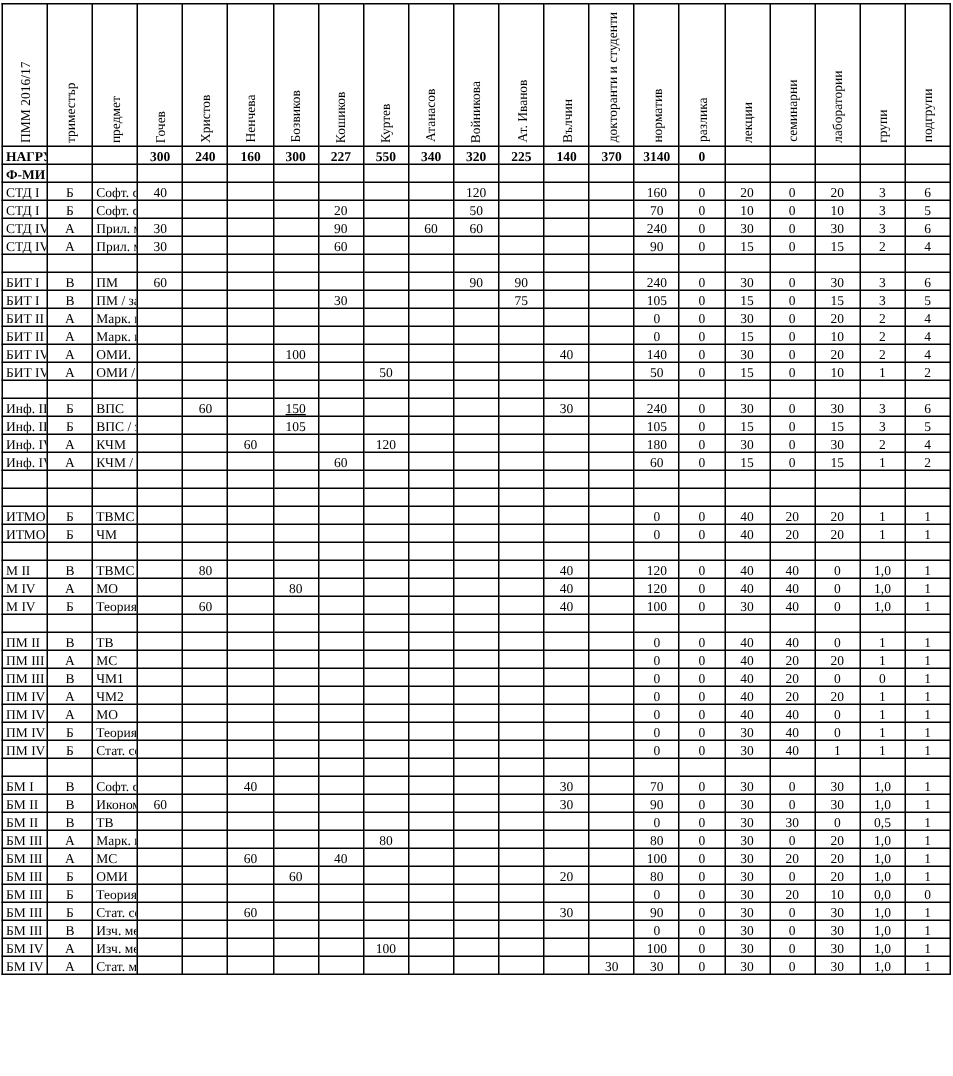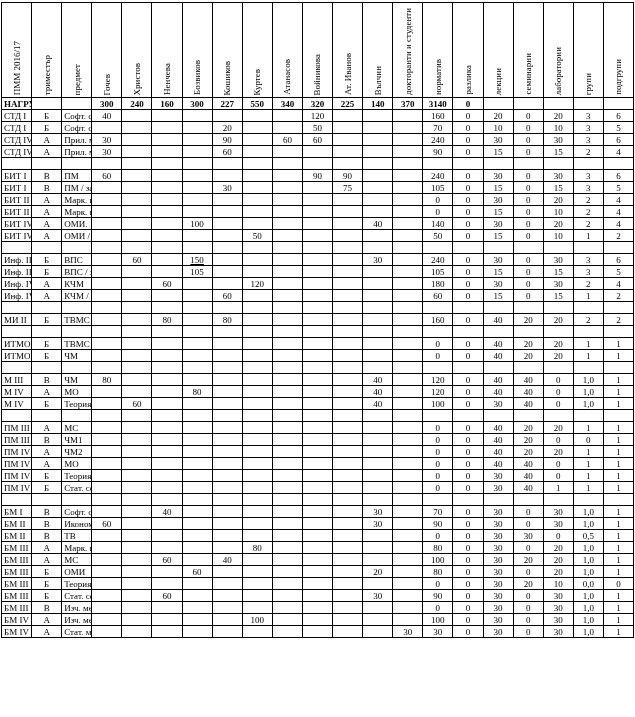--- a/index.html
+++ b/index.html
@@ -138,20 +138,43 @@
         <td class="c b" style="width: 22px;">370</td>
         <td class="c b" style="width: 26px;">3140</td>
         <td class="c b" style="width: 24px;">0</td>
         <td class="c b" style="width: 24px;"></td>
         <td class="c b" style="width: 24px;"></td>
         <td class="c b" style="width: 24px;"></td>
         <td class="c b" style="width: 18px;"></td>
         <td class="c b" style="width: 18px;"></td>
       </tr>
       <tr>
+        <td class="l b" style="width: 48px;">Ф-МИ</td>
+        <td class="c b" style="width: 20px;"></td>
+        <td class="l b" style="width: 150px;"></td>
+        <td class="c b" style="width: 20px;"></td>
+        <td class="c b" style="width: 20px;"></td>
+        <td class="c b" style="width: 20px;"></td>
+        <td class="c b" style="width: 20px;"></td>
+        <td class="c b" style="width: 20px;"></td>
+        <td class="c b" style="width: 20px;"></td>
+        <td class="c b" style="width: 20px;"></td>
+        <td class="c b" style="width: 20px;"></td>
+        <td class="c b" style="width: 20px;"></td>
+        <td class="c b" style="width: 20px;"></td>
+        <td class="c b" style="width: 22px;"></td>
+        <td class="c b" style="width: 26px;"></td>
+        <td class="c b" style="width: 24px;"></td>
+        <td class="c b" style="width: 24px;"></td>
+        <td class="c b" style="width: 24px;"></td>
+        <td class="c b" style="width: 24px;"></td>
+        <td class="c b" style="width: 18px;"></td>
+        <td class="c b" style="width: 18px;"></td>
+      </tr>
+      <tr>
         <td class="l" style="width: 48px;">СТД I</td>
         <td class="c" style="width: 20px;">Б</td>
         <td class="l" style="width: 150px;">Софт. системи</td>
         <td class="c" style="width: 20px;">40</td>
         <td class="c" style="width: 20px;"></td>
         <td class="c" style="width: 20px;"></td>
         <td class="c" style="width: 20px;"></td>
         <td class="c" style="width: 20px;"></td>
         <td class="c" style="width: 20px;"></td>
         <td class="c" style="width: 20px;"></td>
@@ -528,43 +551,20 @@
         <td class="c" style="width: 20px;"></td>
         <td class="c" style="width: 22px;"></td>
         <td class="c" style="width: 26px;"></td>
         <td class="c" style="width: 24px;"></td>
         <td class="c" style="width: 24px;"></td>
         <td class="c" style="width: 24px;"></td>
         <td class="c" style="width: 24px;"></td>
         <td class="c" style="width: 18px;"></td>
         <td class="c" style="width: 18px;"></td>
       </tr>
-      <tr>
-        <td class="l" style="width: 48px;">МИ II</td>
-        <td class="c" style="width: 20px;">Б</td>
-        <td class="l" style="width: 150px;">ТВМС</td>
-        <td class="c" style="width: 20px;"></td>
-        <td class="c" style="width: 20px;"></td>
-        <td class="c" style="width: 20px;">80</td>
-        <td class="c" style="width: 20px;"></td>
-        <td class="c" style="width: 20px;">80</td>
-        <td class="c" style="width: 20px;"></td>
-        <td class="c" style="width: 20px;"></td>
-        <td class="c" style="width: 20px;"></td>
-        <td class="c" style="width: 20px;"></td>
-        <td class="c" style="width: 20px;"></td>
-        <td class="c" style="width: 22px;"></td>
-        <td class="c" style="width: 26px;">160</td>
-        <td class="c" style="width: 24px;">0</td>
-        <td class="c" style="width: 24px;">40</td>
-        <td class="c" style="width: 24px;">20</td>
-        <td class="c" style="width: 24px;">20</td>
-        <td class="c" style="width: 18px;">2</td>
-        <td class="c" style="width: 18px;">2</td>
-      </tr>
       <tr class="blankrow">
         <td class="l" style="width: 48px;"></td>
         <td class="c" style="width: 20px;"></td>
         <td class="l" style="width: 150px;"></td>
         <td class="c" style="width: 20px;"></td>
         <td class="c" style="width: 20px;"></td>
         <td class="c" style="width: 20px;"></td>
         <td class="c" style="width: 20px;"></td>
         <td class="c" style="width: 20px;"></td>
         <td class="c" style="width: 20px;"></td>
@@ -644,25 +644,25 @@
         <td class="c" style="width: 22px;"></td>
         <td class="c" style="width: 26px;"></td>
         <td class="c" style="width: 24px;"></td>
         <td class="c" style="width: 24px;"></td>
         <td class="c" style="width: 24px;"></td>
         <td class="c" style="width: 24px;"></td>
         <td class="c" style="width: 18px;"></td>
         <td class="c" style="width: 18px;"></td>
       </tr>
       <tr>
-        <td class="l" style="width: 48px;">М III</td>
+        <td class="l" style="width: 48px;">М II</td>
         <td class="c" style="width: 20px;">В</td>
-        <td class="l" style="width: 150px;">ЧМ</td>
+        <td class="l" style="width: 150px;">ТВМС</td>
+        <td class="c" style="width: 20px;"></td>
         <td class="c" style="width: 20px;">80</td>
-        <td class="c" style="width: 20px;"></td>
         <td class="c" style="width: 20px;"></td>
         <td class="c" style="width: 20px;"></td>
         <td class="c" style="width: 20px;"></td>
         <td class="c" style="width: 20px;"></td>
         <td class="c" style="width: 20px;"></td>
         <td class="c" style="width: 20px;"></td>
         <td class="c" style="width: 20px;"></td>
         <td class="c" style="width: 20px;">40</td>
         <td class="c" style="width: 22px;"></td>
         <td class="c" style="width: 26px;">120</td>
@@ -734,20 +734,43 @@
         <td class="c" style="width: 20px;"></td>
         <td class="c" style="width: 20px;"></td>
         <td class="c" style="width: 22px;"></td>
         <td class="c" style="width: 26px;"></td>
         <td class="c" style="width: 24px;"></td>
         <td class="c" style="width: 24px;"></td>
         <td class="c" style="width: 24px;"></td>
         <td class="c" style="width: 24px;"></td>
         <td class="c" style="width: 18px;"></td>
         <td class="c" style="width: 18px;"></td>
+      </tr>
+      <tr>
+        <td class="l" style="width: 48px;">ПМ II</td>
+        <td class="c" style="width: 20px;">В</td>
+        <td class="l" style="width: 150px;">ТВ</td>
+        <td class="c" style="width: 20px;"></td>
+        <td class="c" style="width: 20px;"></td>
+        <td class="c" style="width: 20px;"></td>
+        <td class="c" style="width: 20px;"></td>
+        <td class="c" style="width: 20px;"></td>
+        <td class="c" style="width: 20px;"></td>
+        <td class="c" style="width: 20px;"></td>
+        <td class="c" style="width: 20px;"></td>
+        <td class="c" style="width: 20px;"></td>
+        <td class="c" style="width: 20px;"></td>
+        <td class="c" style="width: 22px;"></td>
+        <td class="c" style="width: 26px;">0</td>
+        <td class="c" style="width: 24px;">0</td>
+        <td class="c" style="width: 24px;">40</td>
+        <td class="c" style="width: 24px;">40</td>
+        <td class="c" style="width: 24px;">0</td>
+        <td class="c" style="width: 18px;">1</td>
+        <td class="c" style="width: 18px;">1</td>
       </tr>
       <tr>
         <td class="l" style="width: 48px;">ПМ III</td>
         <td class="c" style="width: 20px;">А</td>
         <td class="l" style="width: 150px;">МС</td>
         <td class="c" style="width: 20px;"></td>
         <td class="c" style="width: 20px;"></td>
         <td class="c" style="width: 20px;"></td>
         <td class="c" style="width: 20px;"></td>
         <td class="c" style="width: 20px;"></td>

